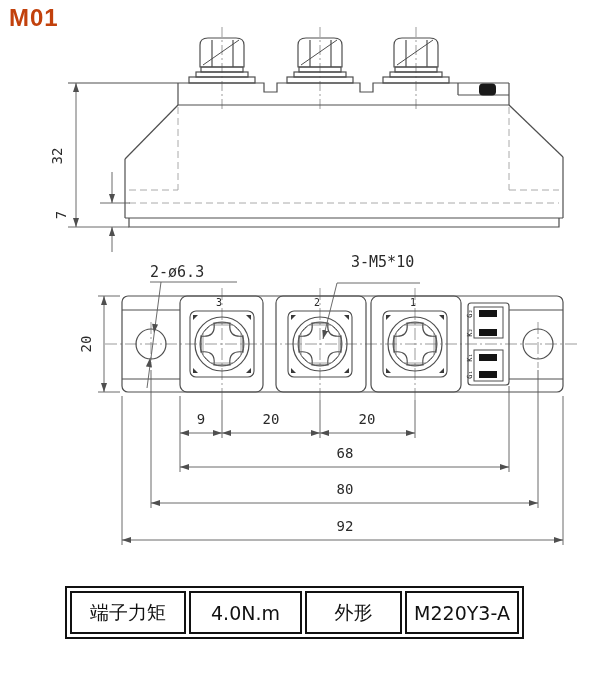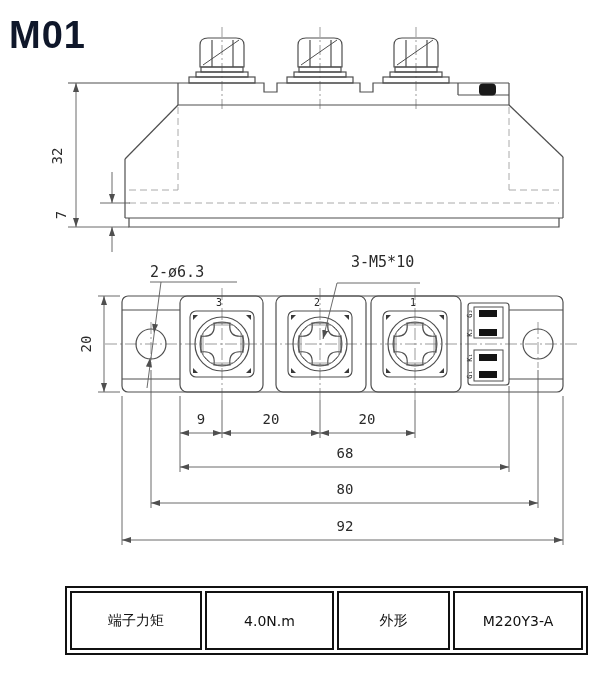--- a/index.html
+++ b/index.html
@@ -1,29 +1,29 @@
 <!DOCTYPE html>
 <html><head>
 <meta charset="utf-8">
 <style>
   html,body{margin:0;padding:0;background:#fff;}
   .canvas{position:relative;width:600px;height:687px;background:#ffffff;overflow:hidden;
           font-family:"DejaVu Sans",sans-serif;}
-  .title{position:absolute;left:9px;top:14px;font-family:"Liberation Sans",sans-serif;
-         font-weight:bold;font-size:38px;color:#0f172a;letter-spacing:1px;}
+  .title{position:absolute;left:9px;top:4px;font-family:"Liberation Sans",sans-serif;
+         font-weight:bold;font-size:24px;color:#c2410c;letter-spacing:1px;}
   svg{position:absolute;left:0;top:0;}
   svg text{font-family:"DejaVu Sans Mono",monospace;fill:#2a2a2a;}
   .dimtxt{font-size:14px;}
   .leadtxt{font-size:15px;}
   .tnum{font-size:10px;}
   .pinlbl{font-size:7px;}
   .spec{position:absolute;left:65px;top:586px;width:448px;border-collapse:separate;
         border-spacing:3px;border:2px solid #111;table-layout:fixed;}
   .spec td{border:2px solid #111;text-align:center;vertical-align:middle;height:39px;
-           font-size:14px;color:#111;padding:8px;font-family:"DejaVu Sans",sans-serif;}
+           font-size:19px;color:#111;padding:0;font-family:"DejaVu Sans",sans-serif;}
   .c1{width:112px;} .c2{width:109px;} .c3{width:93px;} .c4{width:110px;margin-left:24px;}
 </style>
 </head>
 <body>
 
 <div class="canvas">
   <div class="title">M01</div>
 
   <svg width="600" height="560" viewBox="0 0 600 560">
     <defs>

